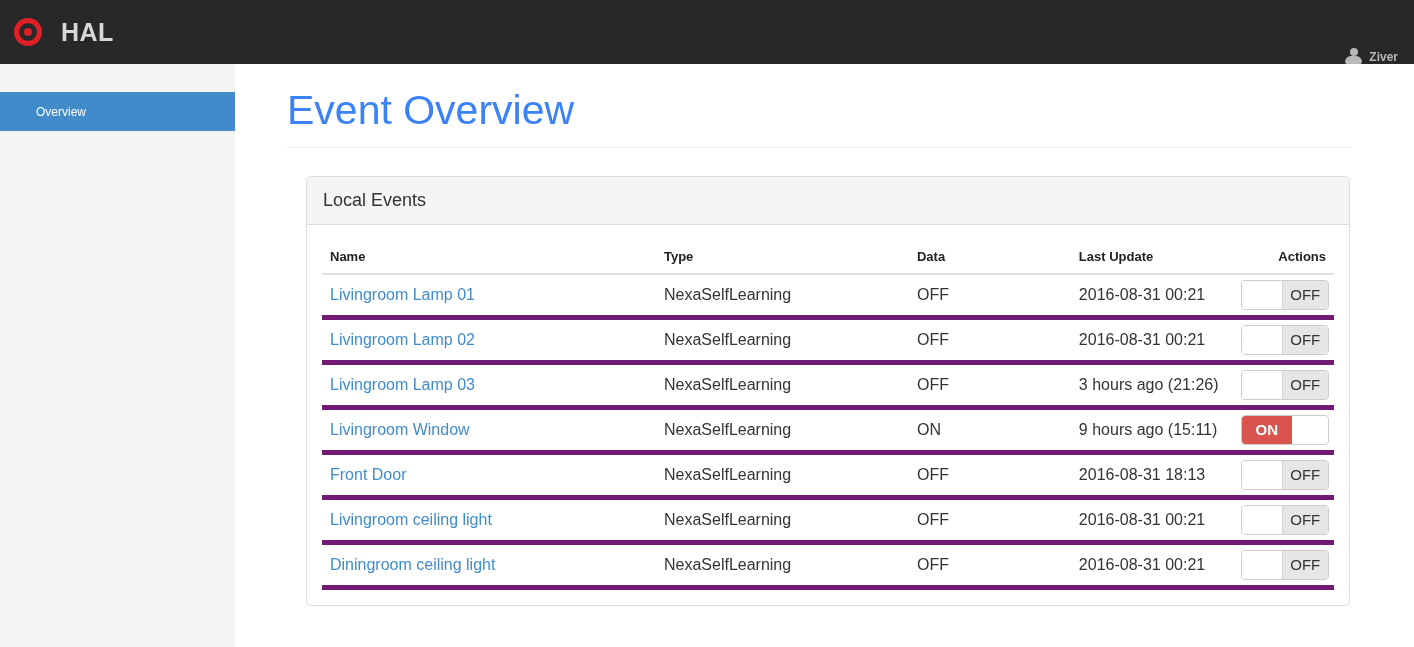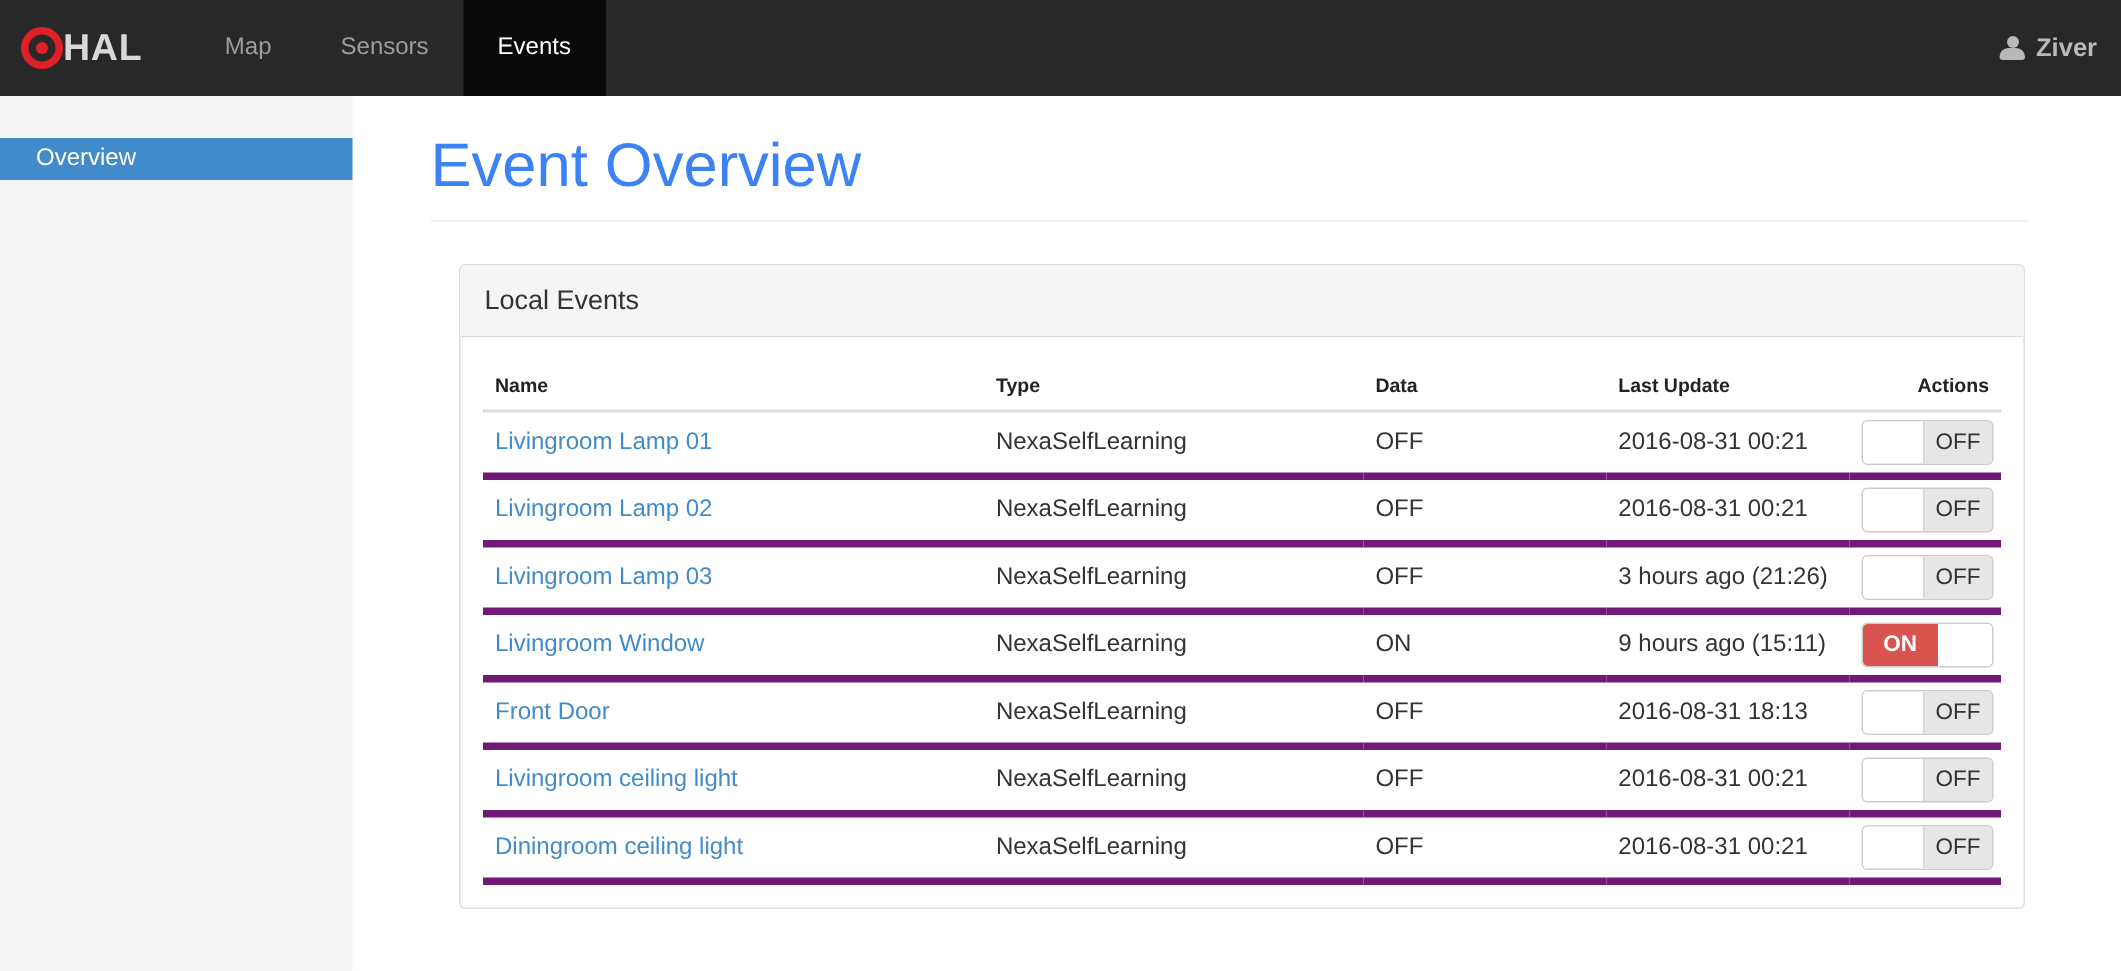--- a/index.html
+++ b/index.html
@@ -10,21 +10,21 @@
     font-family: "Liberation Sans", "DejaVu Sans", sans-serif;
     font-size: 15px;
   }
 
   
   .navbar {
     height: 64px; background: #282828;
     display: flex; align-items: stretch;
   }
   .brand {
-    display: flex; align-items: center; gap: 0;
+    display: flex; align-items: center; gap: 19px;
     padding: 0 16px 0 14px; cursor: pointer;
   }
   .logo {
     width: 28px; height: 28px; border-radius: 50%;
     background: #e01f26; position: relative; flex: 0 0 auto;
   }
   .logo::before {
     content: ""; position: absolute; inset: 5px;
     border-radius: 50%; background: #282828;
   }
@@ -33,42 +33,42 @@
     border-radius: 50%; background: #e01f26;
   }
   .brand-text { color: #d8d8d8; font-size: 25px; font-weight: bold; letter-spacing: .5px; }
   .nav-menu { display: flex; align-items: stretch; margin-left: 16px; }
   .nav-item {
     display: flex; align-items: center; padding: 0 23px;
     color: #9d9d9d; font-size: 16px; cursor: pointer; text-decoration: none;
   }
   .nav-item.active { background: #0a0a0a; color: #ffffff; }
   .nav-user {
-    margin-left: auto; display: flex; align-items: center; gap: 7px;
-    padding: 0 16px; color: #b9b9b9; font-size: 17px; font-weight: bold; cursor: pointer;
+    margin-left: auto; display: flex; align-items: flex-end; gap: 7px;
+    padding: 0 16px; color: #b9b9b9; font-size: 12px; font-weight: bold; cursor: pointer;
   }
   .person-icon { position: relative; width: 17px; height: 16px; display: inline-block; }
   .person-icon::before {
     content: ""; position: absolute; top: 0; left: 4.5px;
     width: 8px; height: 8px; border-radius: 50%; background: #b9b9b9;
   }
   .person-icon::after {
     content: ""; position: absolute; bottom: 0; left: 0;
     width: 17px; height: 8px; border-radius: 8px 8px 3px 3px; background: #b9b9b9;
   }
 
   
   .sidebar {
     position: absolute; left: 0; top: 64px; bottom: 0; width: 235px;
     background: #f4f4f4;
   }
   .side-list { margin-top: 28px; }
   .side-item {
-    height: 28px; display: flex; align-items: center;
-    padding-left: 24px; font-size: 16px; color: #428bca;
+    height: 39px; display: flex; align-items: center;
+    padding-left: 36px; font-size: 12px; color: #428bca;
     cursor: pointer; text-decoration: none;
   }
   .side-item.active { background: #428bca; color: #ffffff; }
 
   
   .main { margin-left: 235px; padding: 24px 62px 0 52px; }
   .page-title {
     font-size: 41px; font-weight: 400; color: #3b82f6;
     margin: 0; padding-bottom: 14px; border-bottom: 1px solid #eee;
     line-height: 1.1;
@@ -115,25 +115,20 @@
   .bs-switch.on .sw-handle { flex: 1; }
 </style>
 </head>
 <body>
 
 <div class="navbar">
   <div class="brand">
     <span class="logo"></span>
     <span class="brand-text">HAL</span>
   </div>
-  <div class="nav-menu">
-      <a class="nav-item">Map</a>
-      <a class="nav-item">Sensors</a>
-      <a class="nav-item active">Events</a>
-    </div>
   <div class="nav-user">
     <span class="person-icon"></span>
     <span>Ziver</span>
   </div>
 </div>
 
 <div class="sidebar">
   <div class="side-list">
       <a class="side-item active">Overview</a>
     </div>

